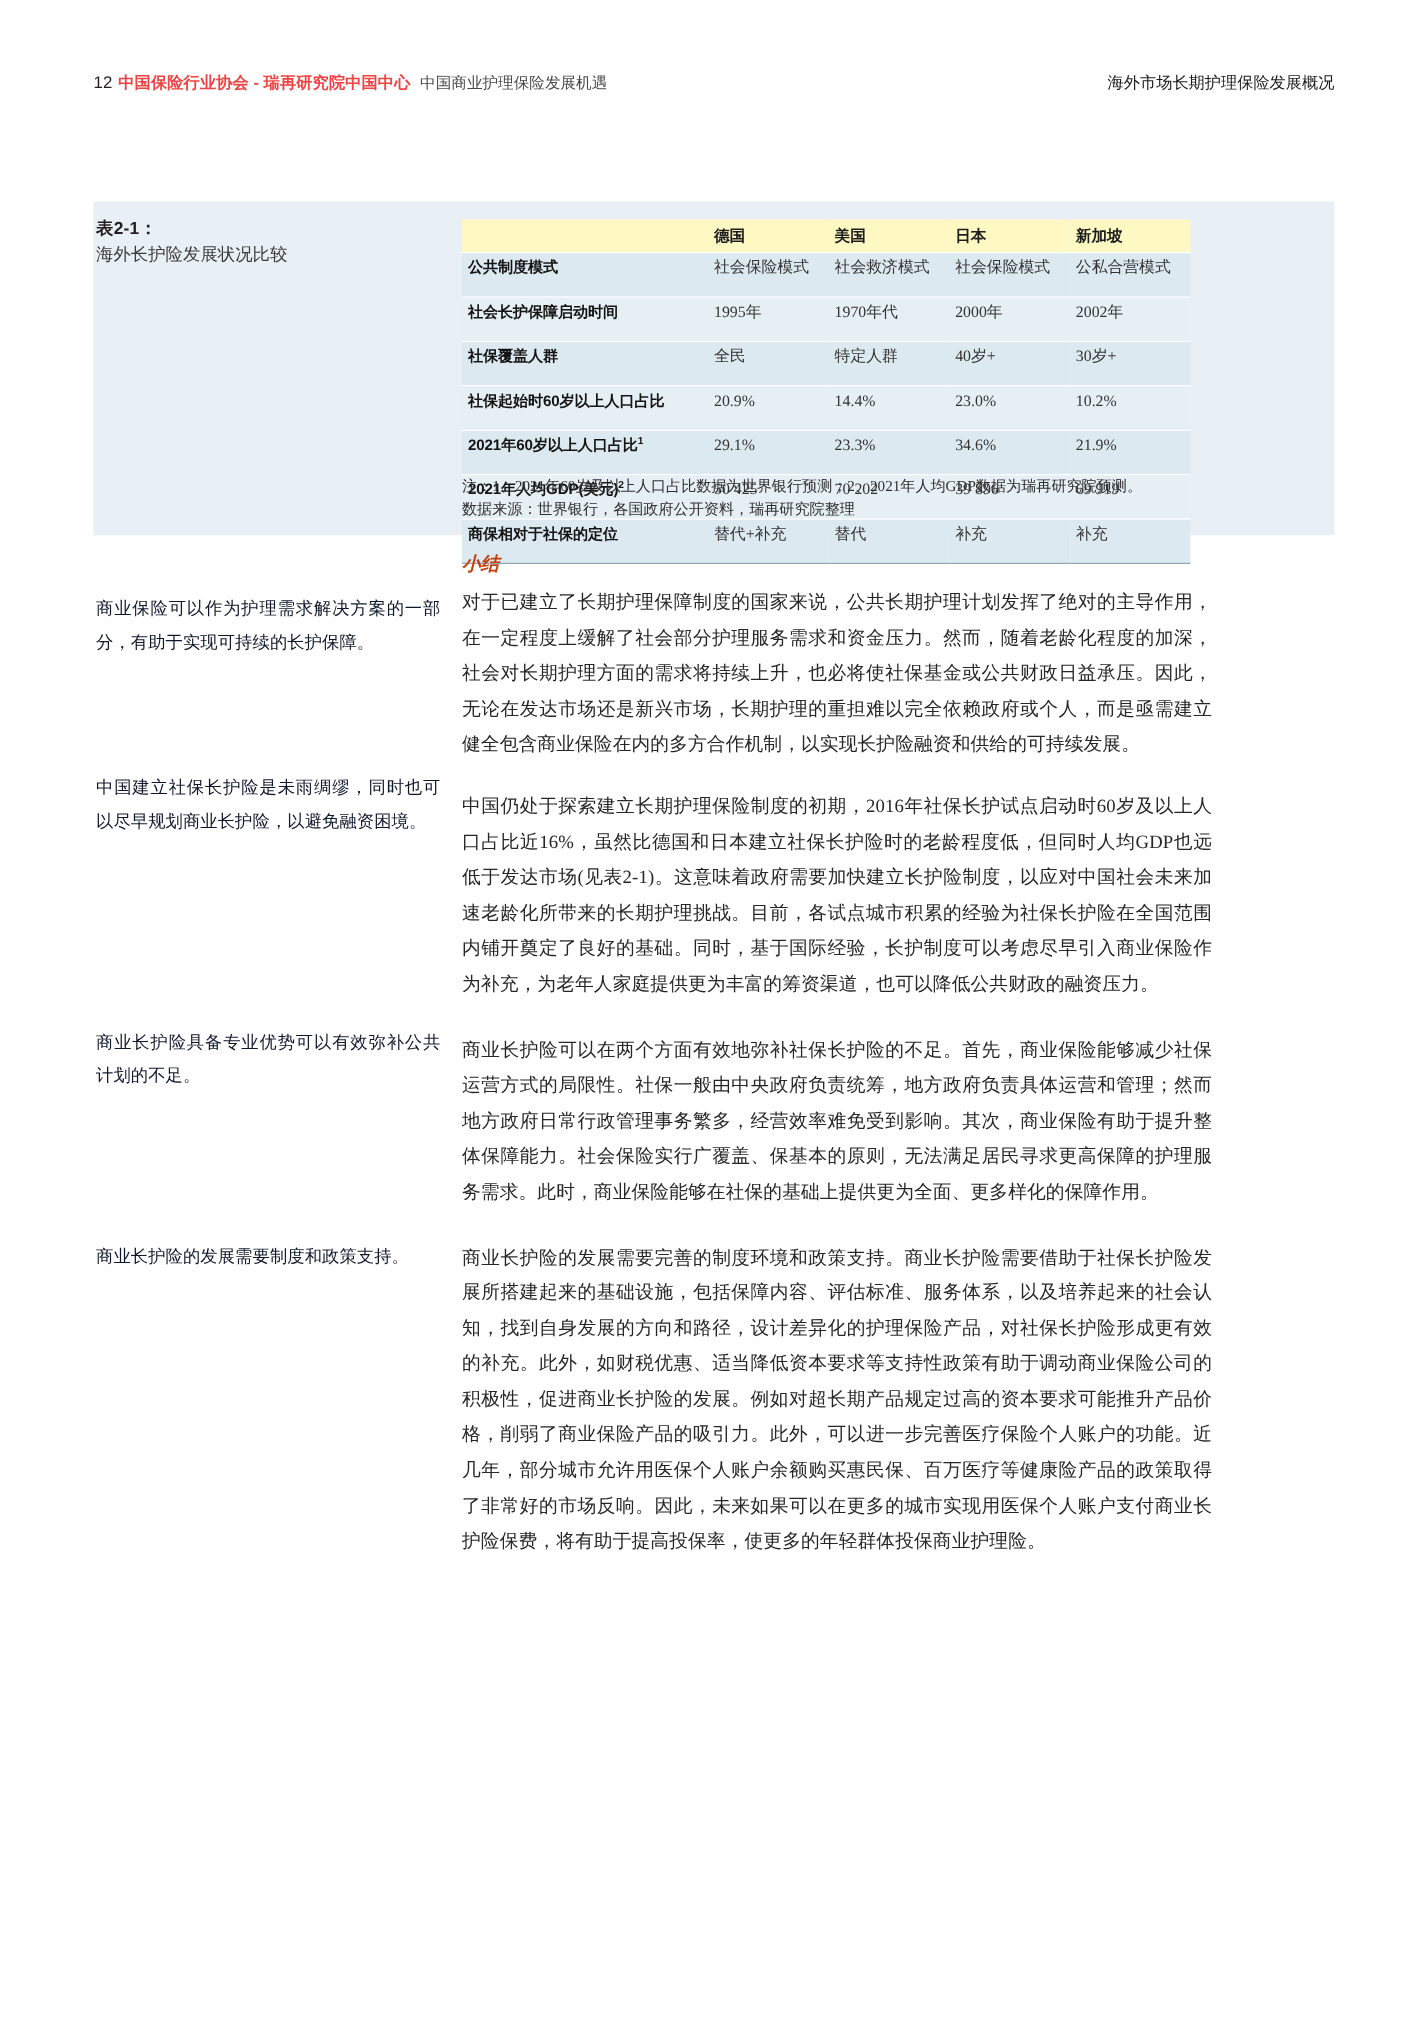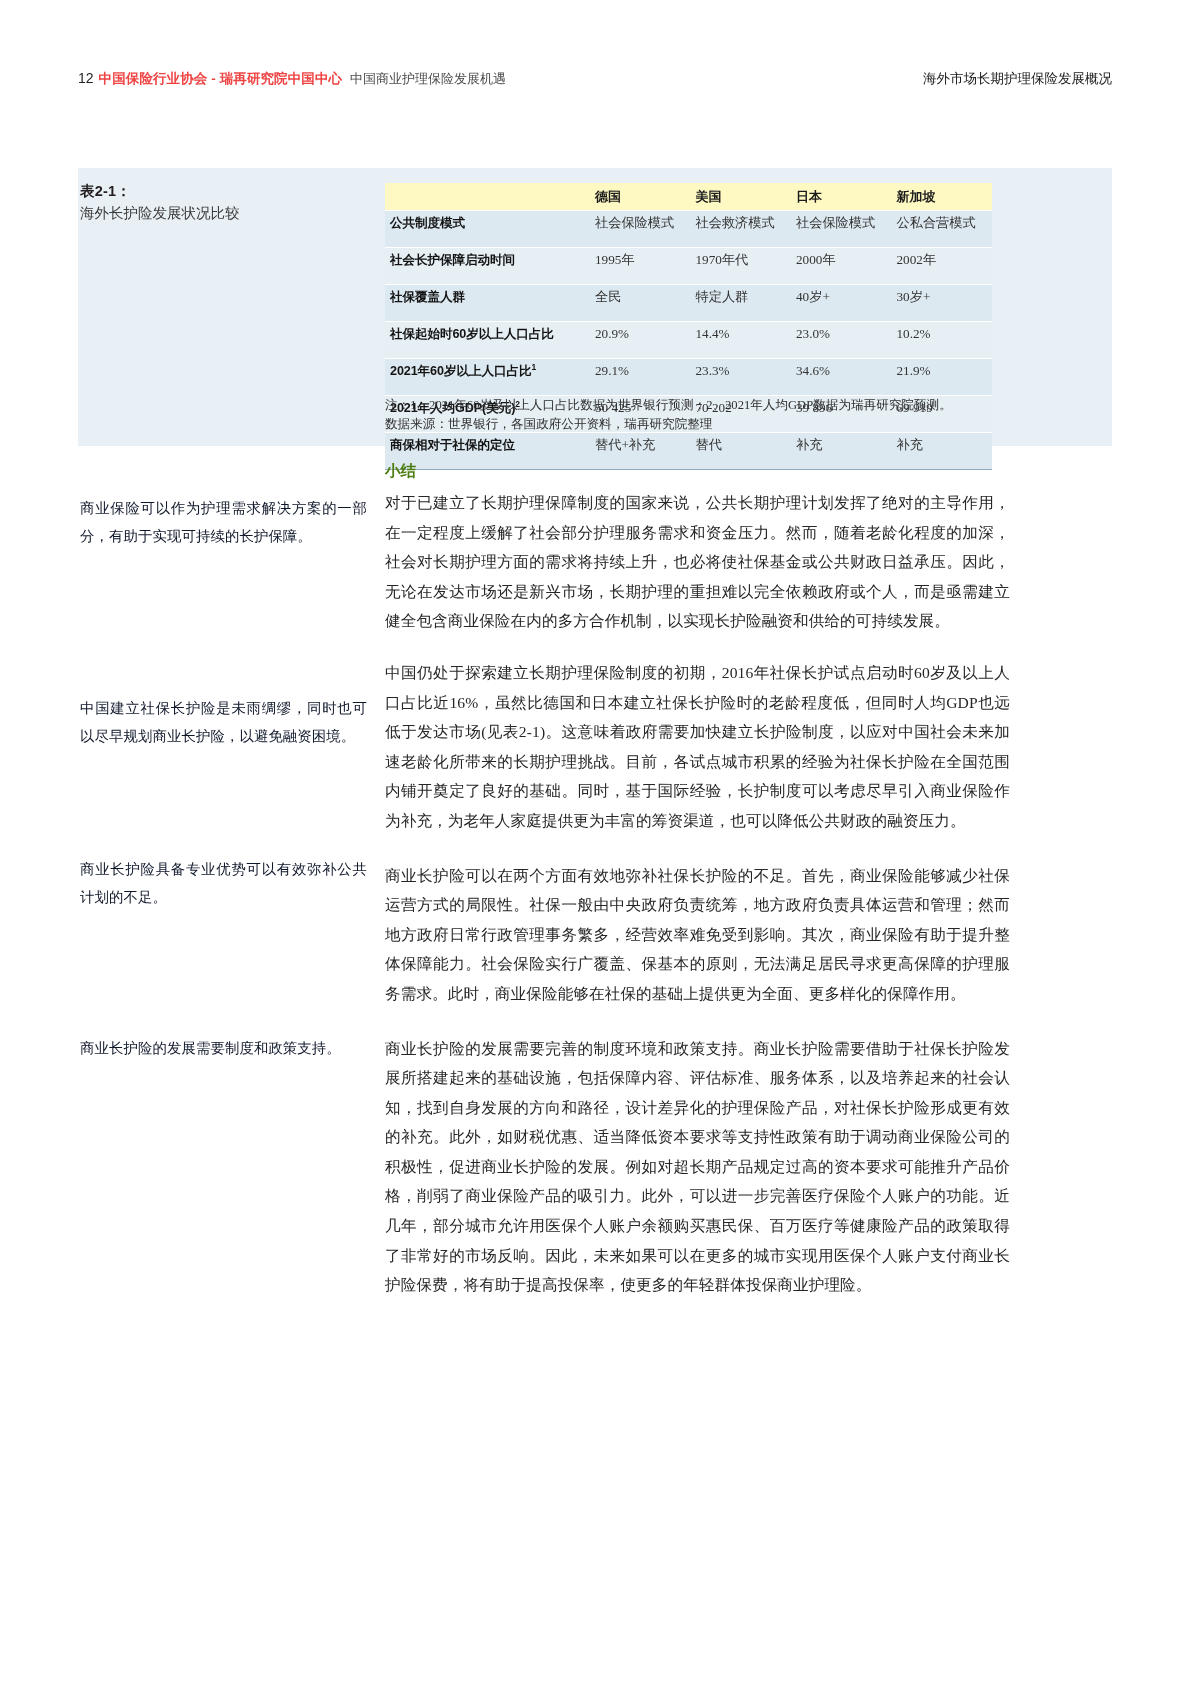--- a/index.html
+++ b/index.html
@@ -13,21 +13,21 @@
     position: relative;
     font-family: "Liberation Serif", "DejaVu Serif", serif;
     color: #231f20;
     overflow: hidden;
   }
 
   
   .runhead {
     position: absolute;
     left: 78px;
-    top: 68px;
+    top: 58px;
     width: 1034px;
     height: 22px;
     display: flex;
     align-items: baseline;
     font-family: "Liberation Sans", "DejaVu Sans", sans-serif;
     font-size: 13.5px;
     line-height: 20px;
     white-space: nowrap;
   }
   .runhead .folio {
@@ -160,23 +160,24 @@
   .main {
     position: absolute;
     left: 385px;
     top: 460px;
     width: 625px;
   }
   .sect-title {
     font-family: "Liberation Sans", "DejaVu Sans", sans-serif;
     font-weight: 700;
     font-size: 15.5px;
-    color: #4d7c0f;
+    color: #c2410c;
     margin: 0 0 6px 0;
     line-height: 22px;
+    font-style: italic;
   }
   .para {
     font-family: "Liberation Serif", "DejaVu Serif", serif;
     font-size: 15.6px;
     line-height: 29.6px;
     color: #262626;
     text-align: justify;
     text-justify: inter-character;
     margin: 0 0 22px 0;
     letter-spacing: 0.1px;
@@ -293,15 +294,15 @@
 
 <div class="main">
   <h2 class="sect-title">小结</h2>
   <p class="para">对于已建立了长期护理保障制度的国家来说，公共长期护理计划发挥了绝对的主导作用，在一定程度上缓解了社会部分护理服务需求和资金压力。然而，随着老龄化程度的加深，社会对长期护理方面的需求将持续上升，也必将使社保基金或公共财政日益承压。因此，无论在发达市场还是新兴市场，长期护理的重担难以完全依赖政府或个人，而是亟需建立健全包含商业保险在内的多方合作机制，以实现长护险融资和供给的可持续发展。</p>
   <p class="para gap-lg">中国仍处于探索建立长期护理保险制度的初期，2016年社保长护试点启动时60岁及以上人口占比近16%，虽然比德国和日本建立社保长护险时的老龄程度低，但同时人均GDP也远低于发达市场(见表2-1)。这意味着政府需要加快建立长护险制度，以应对中国社会未来加速老龄化所带来的长期护理挑战。目前，各试点城市积累的经验为社保长护险在全国范围内铺开奠定了良好的基础。同时，基于国际经验，长护制度可以考虑尽早引入商业保险作为补充，为老年人家庭提供更为丰富的筹资渠道，也可以降低公共财政的融资压力。</p>
   <p class="para gap-lg">商业长护险可以在两个方面有效地弥补社保长护险的不足。首先，商业保险能够减少社保运营方式的局限性。社保一般由中央政府负责统筹，地方政府负责具体运营和管理；然而地方政府日常行政管理事务繁多，经营效率难免受到影响。其次，商业保险有助于提升整体保障能力。社会保险实行广覆盖、保基本的原则，无法满足居民寻求更高保障的护理服务需求。此时，商业保险能够在社保的基础上提供更为全面、更多样化的保障作用。</p>
   <p class="para">商业长护险的发展需要完善的制度环境和政策支持。商业长护险需要借助于社保长护险发展所搭建起来的基础设施，包括保障内容、评估标准、服务体系，以及培养起来的社会认知，找到自身发展的方向和路径，设计差异化的护理保险产品，对社保长护险形成更有效的补充。此外，如财税优惠、适当降低资本要求等支持性政策有助于调动商业保险公司的积极性，促进商业长护险的发展。例如对超长期产品规定过高的资本要求可能推升产品价格，削弱了商业保险产品的吸引力。此外，可以进一步完善医疗保险个人账户的功能。近几年，部分城市允许用医保个人账户余额购买惠民保、百万医疗等健康险产品的政策取得了非常好的市场反响。因此，未来如果可以在更多的城市实现用医保个人账户支付商业长护险保费，将有助于提高投保率，使更多的年轻群体投保商业护理险。</p>
 </div>
 
 <div class="sidenote" style="top:495px">商业保险可以作为护理需求解决方案的一部分，有助于实现可持续的长护保障。</div>
-<div class="sidenote" style="top:695px">中国建立社保长护险是未雨绸缪，同时也可以尽早规划商业长护险，以避免融资困境。</div>
+<div class="sidenote" style="top:644px">中国建立社保长护险是未雨绸缪，同时也可以尽早规划商业长护险，以避免融资困境。</div>
 <div class="sidenote" style="top:856px">商业长护险具备专业优势可以有效弥补公共计划的不足。</div>
 <div class="sidenote" style="top:1035px">商业长护险的发展需要制度和政策支持。</div>
 
 </body></html>

